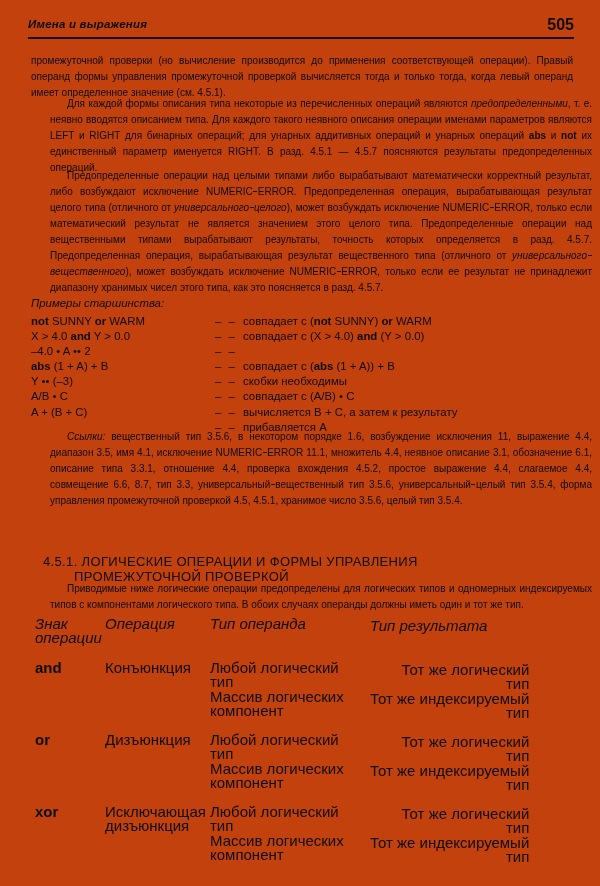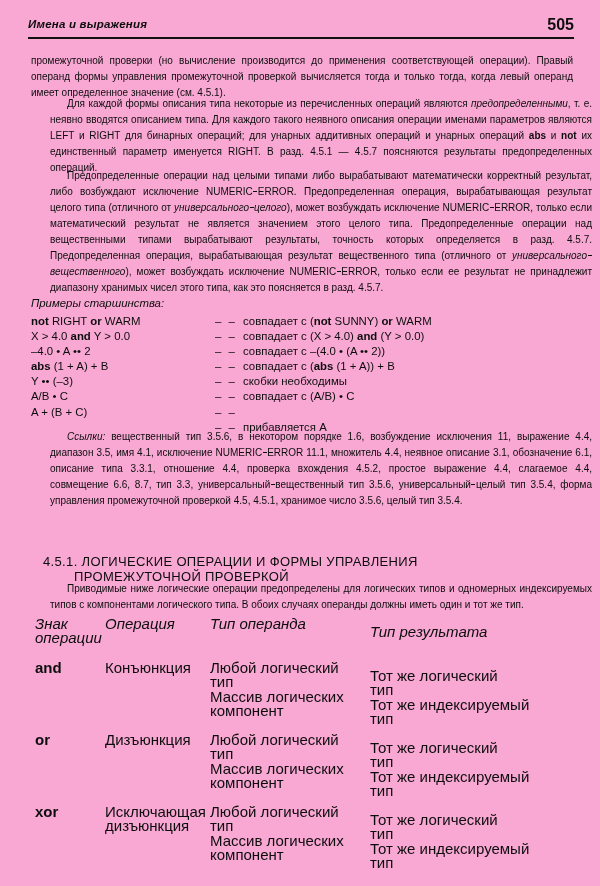--- a/index.html
+++ b/index.html
@@ -4,21 +4,21 @@
 <style>
   html, body {
     margin: 0;
     padding: 0;
     background: #ffffff;
   }
   .page {
     position: relative;
     width: 600px;
     height: 886px;
-    background: #f9a8d4;
+    background: #c2410c;
     font-family: "Liberation Sans", sans-serif;
     color: #0d0d0d;
     overflow: hidden;
     box-sizing: border-box;
   }
 
   
   .runhead {
     position: absolute;
     left: 28px;
@@ -164,21 +164,21 @@
     height: 30px;
     font-style: italic;
   }
   .op-row {
     position: relative;
     margin-top: 14px;
   }
   .c1 { position: absolute; left: 4px;   top: 0; }
   .c2 { position: absolute; left: 74px;  top: 0; }
   .c3 { position: absolute; left: 179px; top: 0; }
-  .c4 { position: absolute; left: 339px; top: 8px; }
+  .c4 { position: absolute; left: 339px; top: 2px; text-align: right; }
   .op-head .c1,
   .op-head .c2,
   .op-head .c3,
   .op-head .c4 { white-space: pre-line; }
   .op-sign { font-weight: bold; }
   .cellstack div { white-space: nowrap; }
   .op-row { height: 58px; }
 </style>
 </head>
 <body>
@@ -200,52 +200,52 @@
   </div>
 
   <div class="body-block indent" style="top:168px;">
     <p><span>Предопределенные операции над целыми типами либо вырабатывают математически корректный результат, либо возбуждают исключение NUMERIC</span><span class="us"></span><span>ERROR. Предопределенная операция, вырабатывающая результат целого типа (отличного от </span><i>универсального</i><span class="us"></span><i>целого</i><span>), может возбуждать исключение NUMERIC</span><span class="us"></span><span>ERROR, только если математический результат не является значением этого целого типа. Предопределенные операции над вещественными типами вырабатывают результаты, точность которых определяется в разд. 4.5.7. Предопределенная операция, вырабатывающая результат вещественного типа (отличного от </span><i>универсального</i><span class="us"></span><i>вещественного</i><span>), может возбуждать исключение NUMERIC</span><span class="us"></span><span>ERROR, только если ее результат не принадлежит диапазону хранимых чисел этого типа, как это поясняется в разд. 4.5.7.</span></p>
   </div>
 
   <div class="examples-caption">Примеры старшинства:</div>
 
   <div class="examples" id="examples-list">
       <div class="ex-row">
-        <span class="ex-expr"><b>not</b><span> RIGHT </span><b>or</b><span> WARM</span></span>
+        <span class="ex-expr"><b>not</b><span> SUNNY </span><b>or</b><span> WARM</span></span>
         <span class="ex-dash">– –</span>
         <span class="ex-note"><span>совпадает с (</span><b>not</b><span> SUNNY) </span><b>or</b><span> WARM</span></span>
       </div>
       <div class="ex-row">
         <span class="ex-expr"><span>X  &gt;  4.0 </span><b>and</b><span>  Y  &gt;  0.0</span></span>
         <span class="ex-dash">– –</span>
         <span class="ex-note"><span>совпадает с (X  &gt;  4.0) </span><b>and</b><span>  (Y  &gt;  0.0)</span></span>
       </div>
       <div class="ex-row">
         <span class="ex-expr"><span>–4.0  •  A  ••  2</span></span>
         <span class="ex-dash">– –</span>
-        <span class="ex-note"><span>совпадает с  –(4.0  •  (A  ••  2))</span></span>
       </div>
       <div class="ex-row">
         <span class="ex-expr"><b>abs</b><span>  (1  +  A)  +  B</span></span>
         <span class="ex-dash">– –</span>
         <span class="ex-note"><span>совпадает с (</span><b>abs</b><span>  (1  +  A))  +  B</span></span>
       </div>
       <div class="ex-row">
         <span class="ex-expr"><span>Y  ••  (–3)</span></span>
         <span class="ex-dash">– –</span>
         <span class="ex-note"><span>скобки необходимы</span></span>
       </div>
       <div class="ex-row">
         <span class="ex-expr"><span>A/B  •  C</span></span>
         <span class="ex-dash">– –</span>
         <span class="ex-note"><span>совпадает с (A/B)  •  C</span></span>
       </div>
       <div class="ex-row">
         <span class="ex-expr"><span>A  +  (B  +  C)</span></span>
         <span class="ex-dash">– –</span>
+        <span class="ex-note"><span>вычисляется B  +  C, а затем к результату</span></span>
       </div>
       <div class="ex-row">
         <span class="ex-expr"></span>
         <span class="ex-dash">– –</span>
         <span class="ex-note"><span>прибавляется A</span></span>
       </div>
     </div>
 
   <div class="body-block indent refs">
     <p><i>Ссылки:</i><span> вещественный тип 3.5.6, в некотором порядке 1.6, возбуждение исключения 11, выражение 4.4, диапазон 3.5, имя 4.1, исключение NUMERIC</span><span class="us"></span><span>ERROR 11.1, множитель 4.4, неявное описание 3.1, обозначение 6.1, описание типа 3.3.1, отношение 4.4, проверка вхождения 4.5.2, простое выражение 4.4, слагаемое 4.4, совмещение 6.6, 8.7, тип 3.3, универсальный</span><span class="us"></span><span>вещественный тип 3.5.6, универсальный</span><span class="us"></span><span>целый тип 3.5.4, форма управления промежуточной проверкой 4.5, 4.5.1, хранимое число 3.5.6, целый тип 3.5.4.</span></p>

